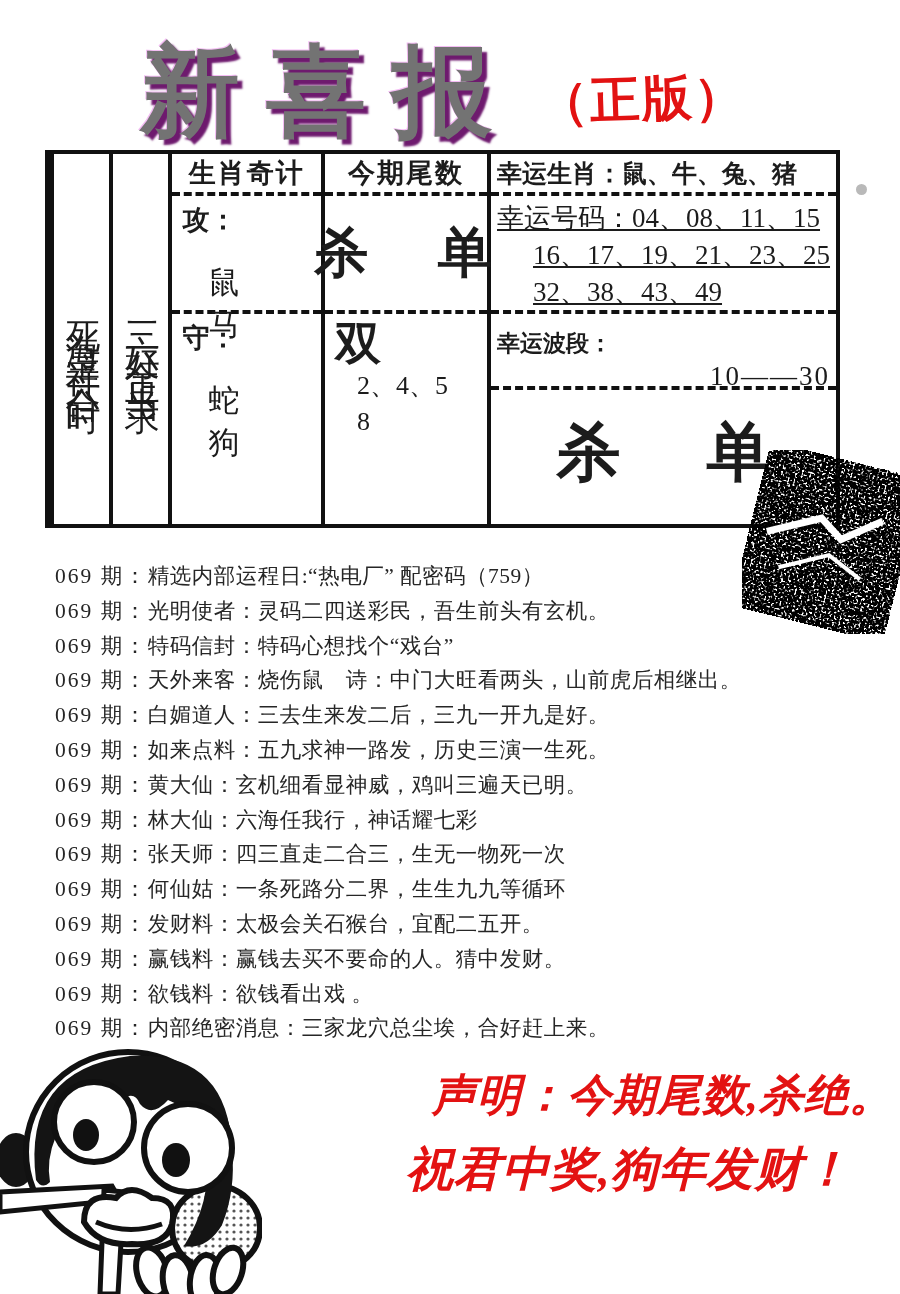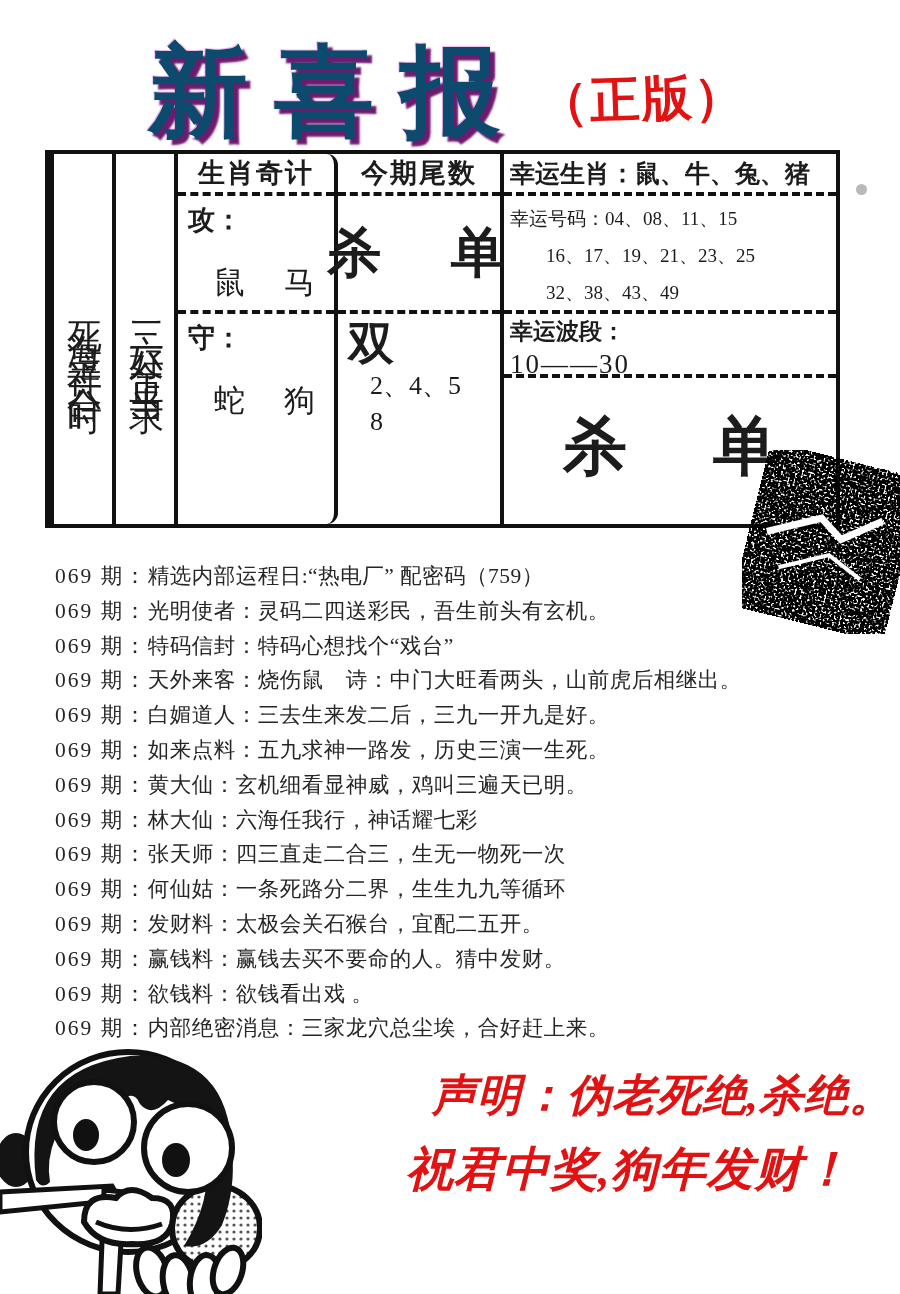--- a/index.html
+++ b/index.html
@@ -1,36 +1,36 @@
 <!DOCTYPE html>
 <html><head>
 <meta charset="utf-8">
 <style>
   html,body{margin:0;padding:0;background:#fff;}
   .page{position:relative;width:900px;height:1294px;background:#fff;overflow:hidden;
         font-family:"Liberation Serif",serif;color:#1c1c1c;}
 
   
-  .title{position:absolute;left:148px;top:26px;font-size:100px;font-weight:700;
-         letter-spacing:26px;color:#0c4a6e;white-space:nowrap;
+  .title{position:absolute;left:140px;top:26px;font-size:100px;font-weight:700;
+         letter-spacing:26px;color:#737373;white-space:nowrap;
          text-shadow:5px 5px 2px #6e1a6e,-1px -1px 0 #f4bdf4;}
   .edition{position:absolute;left:538px;top:66px;font-size:50px;font-weight:700;
            color:#e21212;white-space:nowrap;letter-spacing:2px;
            transform:rotate(-2deg);}
 
   
   .ftable{position:absolute;left:45px;top:150px;width:795px;height:378px;
           border:4px solid #111;border-left-width:9px;box-sizing:border-box;
           display:flex;}
   .fcol{border-right:4px solid #111;box-sizing:border-box;display:flex;
         flex-direction:column;}
   .fcol:last-child{border-right:0;}
   .col-v1{width:62px;}
   .col-v2{width:62px;}
-  .col-zo{width:160px;border-radius:11px;}
+  .col-zo{width:160px;}
   .col-tail{width:166px;}
   .col-lucky{flex:1;}
   .vtext{writing-mode:vertical-rl;text-orientation:upright;margin:auto;
          font-size:35px;letter-spacing:13px;font-weight:500;}
   .hcell{height:42px;box-sizing:border-box;border-bottom:4px dashed #111;
          display:flex;align-items:center;justify-content:center;
          font-size:27px;font-weight:600;letter-spacing:2px;}
   .cellA{height:118px;box-sizing:border-box;border-bottom:4px dashed #111;
          padding:6px 10px;}
   .cellB{flex:1;padding:6px 10px;box-sizing:border-box;}
@@ -39,26 +39,26 @@
   .kill-odd{height:118px;box-sizing:border-box;border-bottom:4px dashed #111;
             display:flex;align-items:center;justify-content:center;
             font-size:54px;font-weight:600;letter-spacing:6px;word-spacing:44px;
             white-space:nowrap;}
   .even-big{font-size:46px;font-weight:600;line-height:48px;}
   .even-nums{font-size:26px;padding-left:22px;line-height:36px;}
   .lucky-r1{height:42px;box-sizing:border-box;border-bottom:4px dashed #111;
             display:flex;align-items:center;padding-left:6px;font-size:25px;
             font-weight:600;white-space:nowrap;}
   .lucky-r2{height:118px;box-sizing:border-box;border-bottom:4px dashed #111;
-            padding:4px 6px;font-size:19px;line-height:37px;white-space:nowrap;}
+            padding:4px 6px;font-size:27px;line-height:37px;white-space:nowrap;text-decoration:underline;}
   .lucky-r2 .indent{padding-left:36px;}
   .lucky-r3{height:64px;box-sizing:border-box;border-bottom:4px dashed #111;
-            padding:2px 6px;}
+            padding:2px 6px;margin-top:12px;}
   .band-lbl{font-size:23px;font-weight:600;}
-  .band-val{font-size:27px;text-align:left;margin-top:2px;letter-spacing:2px;}
+  .band-val{font-size:27px;text-align:right;margin-top:2px;letter-spacing:2px;}
   .lucky-r4{flex:1;display:flex;align-items:center;justify-content:center;
             font-size:64px;font-weight:600;word-spacing:70px;white-space:nowrap;
             padding-bottom:10px;}
 
   
   .stamp{position:absolute;left:742px;top:450px;}
   .graydot{position:absolute;left:856px;top:184px;width:11px;height:11px;
            border-radius:50%;background:#b9b9b9;}
 
   
@@ -154,21 +154,21 @@
     <div class="tip-line"><span class="tip-issue">069 期：</span><span>黄大仙：玄机细看显神威，鸡叫三遍天已明。</span></div>
     <div class="tip-line"><span class="tip-issue">069 期：</span><span>林大仙：六海任我行，神话耀七彩</span></div>
     <div class="tip-line"><span class="tip-issue">069 期：</span><span>张天师：四三直走二合三，生无一物死一次</span></div>
     <div class="tip-line"><span class="tip-issue">069 期：</span><span>何仙姑：一条死路分二界，生生九九等循环</span></div>
     <div class="tip-line"><span class="tip-issue">069 期：</span><span>发财料：太极会关石猴台，宜配二五开。</span></div>
     <div class="tip-line"><span class="tip-issue">069 期：</span><span>赢钱料：赢钱去买不要命的人。猜中发财。</span></div>
     <div class="tip-line"><span class="tip-issue">069 期：</span><span>欲钱料：欲钱看出戏 。</span></div>
     <div class="tip-line"><span class="tip-issue">069 期：</span><span>内部绝密消息：三家龙穴总尘埃，合好赶上来。</span></div>
   </div>
 
-  <div class="decl decl1">声明：伪老死绝,杀绝。</div>
+  <div class="decl decl1">声明：今期尾数,杀绝。</div>
   <div class="decl decl2">祝君中奖,狗年发财！</div>
 
   <svg class="mascot" width="262" height="254" viewBox="0 0 262 254">
     <defs>
       <pattern id="stip" width="7" height="7" patternUnits="userSpaceOnUse">
         <rect width="7" height="7" fill="#fff"></rect>
         <circle cx="3" cy="3" r="1.6" fill="#555"></circle>
       </pattern>
     </defs>
 

